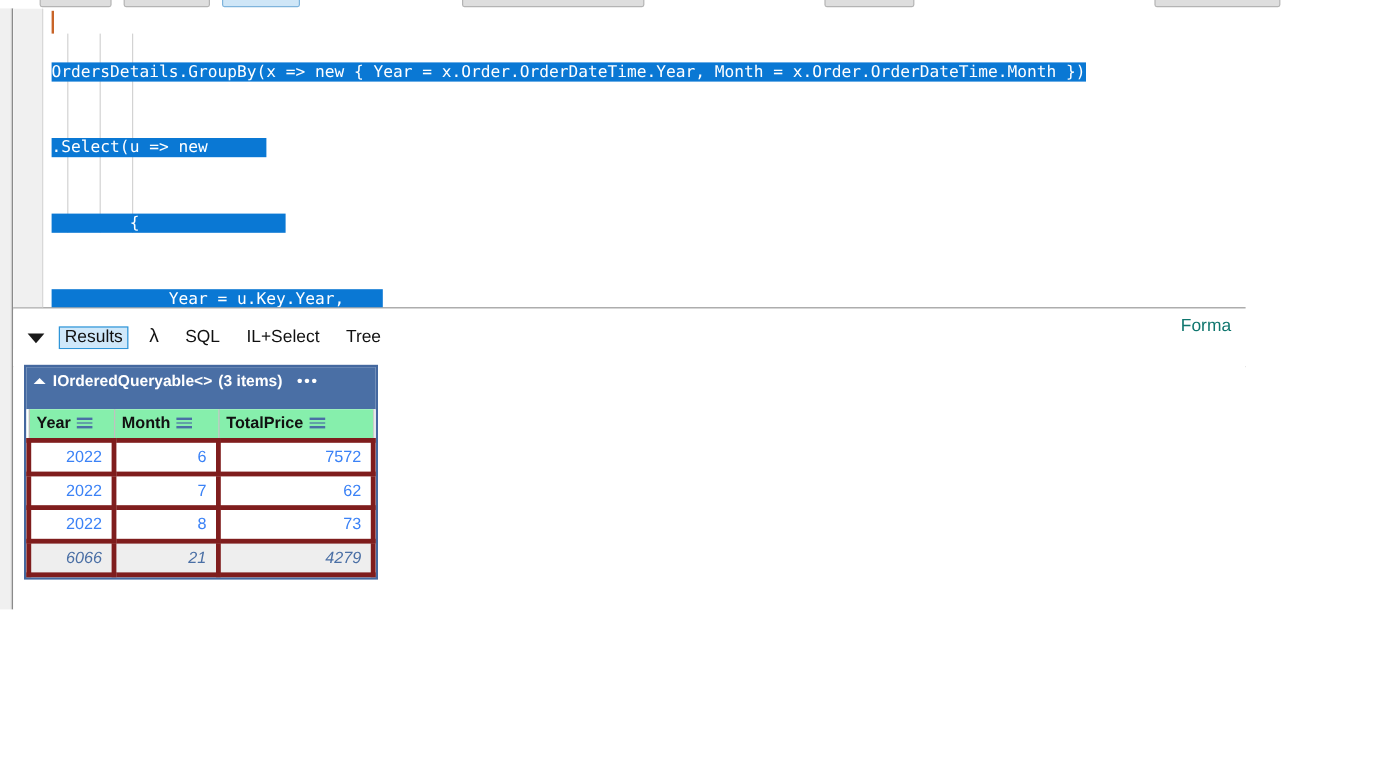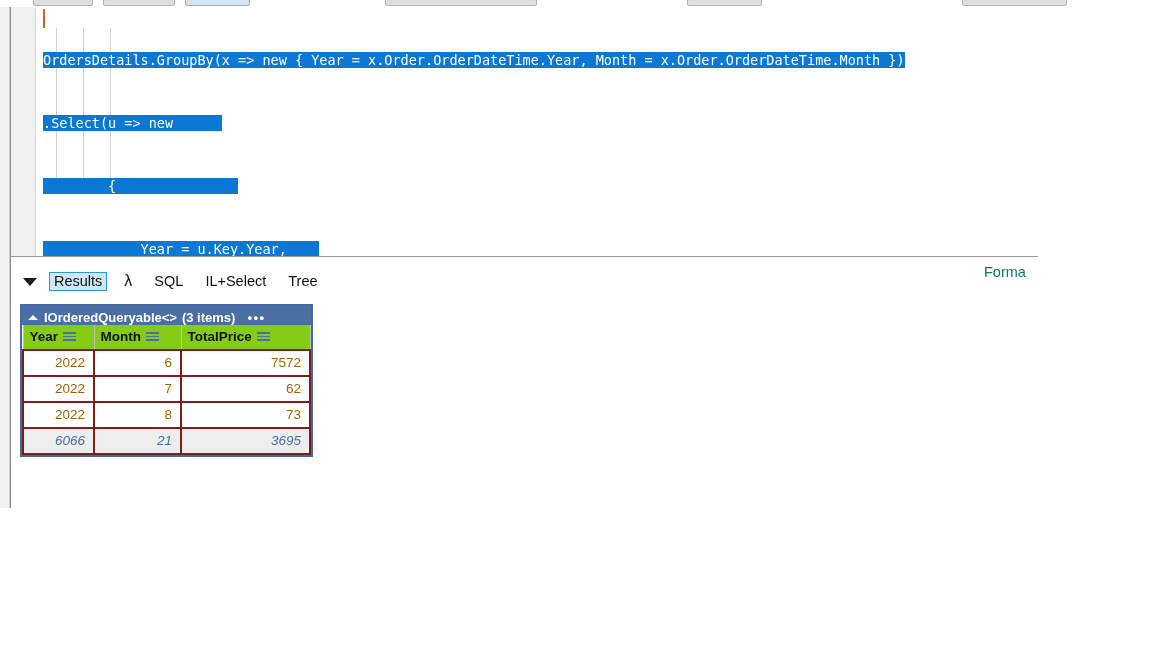--- a/index.html
+++ b/index.html
@@ -167,42 +167,42 @@
     position: absolute;
     left: 9px; top: 13px;
     border: 2px solid #44689f;
     background: #ffffff;
   }
   .grid-title {
     background: #4a6fa5;
     color: #ffffff;
     font-size: 13px;
     font-weight: bold;
-    padding: 4px 8px 0 6px;
+    padding: 4px 8px 16px 6px;
     display: flex;
     align-items: center;
     white-space: nowrap;
   }
   .tri-up {
     width: 0; height: 0;
     border-left: 5px solid transparent;
     border-right: 5px solid transparent;
     border-bottom: 5px solid #ffffff;
     margin-right: 6px;
   }
   .grid-title .count { font-weight: bold; margin-left: 5px; }
   .dots { margin-left: 12px; letter-spacing: 1.5px; font-weight: bold; }
 
   table.data {
     border-collapse: collapse;
     font-size: 13.5px;
     background: #ffffff;
   }
   table.data th {
-    background: #84cc16;
+    background: #86efac;
     border: 1px solid #c0c0c0;
     border-top: none;
     font-weight: bold;
     font-size: 13.5px;
     color: #111111;
     text-align: left;
     padding: 4px 6px 5px 6px;
     white-space: nowrap;
     margin-left: 44px;
   }
@@ -217,24 +217,24 @@
   .hamburger span {
     position: absolute; left: 0;
     width: 13px; height: 1.6px;
     background: #4a6fa5;
   }
   .hamburger span:nth-child(1) { top: 0; }
   .hamburger span:nth-child(2) { top: 3.7px; }
   .hamburger span:nth-child(3) { top: 7.4px; }
 
   table.data td {
-    border: 2px solid #7f1d1d;
+    border: 4px solid #7f1d1d;
     padding: 4px 8px 5px 6px;
     text-align: right;
-    color: #a16207;
+    color: #3b82f6;
     background: #ffffff;
     white-space: nowrap;
   }
   table.data tr.footer td {
     background: #eeeeee;
     color: #4a6fa5;
     border-top: 1px solid #b8b8b8;
     font-style: italic;
   }
   .col-year  { width: 71px; }
@@ -353,21 +353,21 @@
               <td>62</td>
             </tr>
             <tr>
               <td>2022</td>
               <td>8</td>
               <td>73</td>
             </tr>
             <tr class="footer">
               <td>6066</td>
               <td>21</td>
-              <td>3695</td>
+              <td>4279</td>
             </tr>
           </tbody>
         </table>
 
       </div>
     </div>
 
   </div>
 
   <div class="below"></div>

